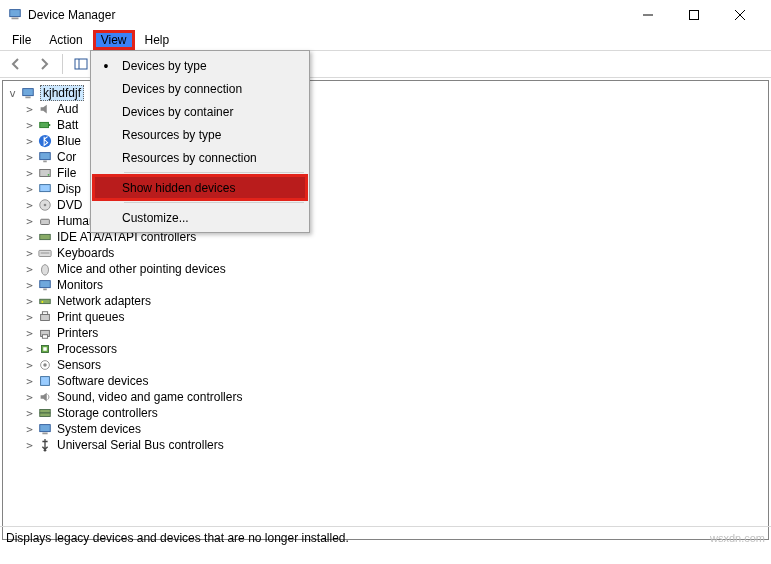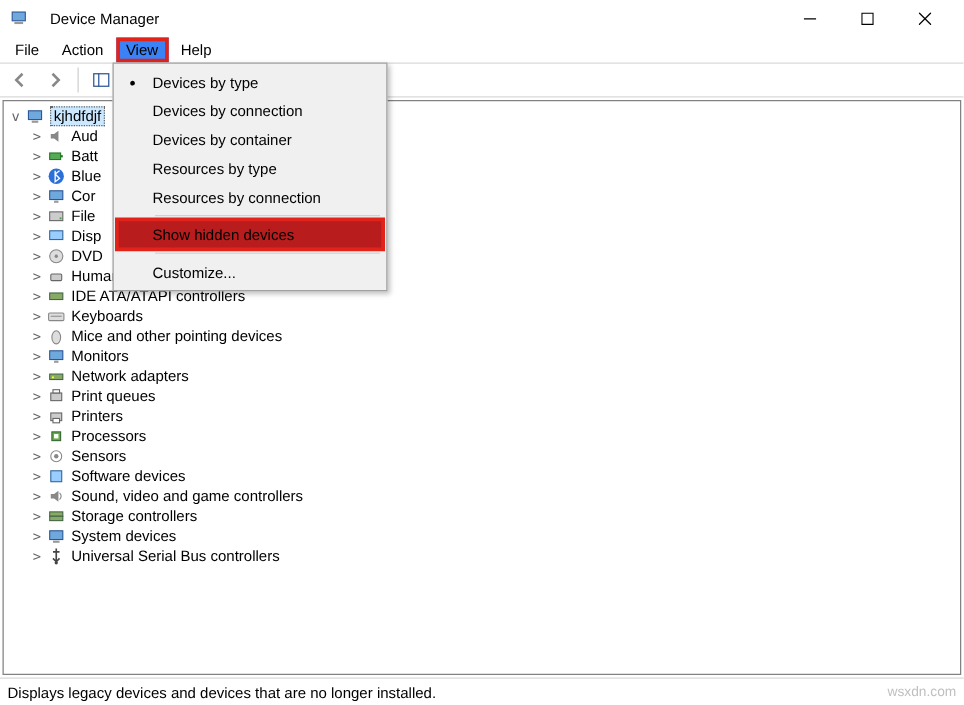--- a/index.html
+++ b/index.html
@@ -1,18 +1,18 @@
 <!DOCTYPE html>
 <html><head>
 <meta charset="utf-8">
 <style>
 * { box-sizing: border-box; font-family: "Segoe UI", Tahoma, sans-serif; font-size: 12px; }
 body { margin: 0; background: #fff; width: 771px; height: 564px; overflow: hidden; position: relative; }
 .titlebar { height: 30px; display: flex; align-items: center; padding: 0 8px; justify-content: space-between; }
-.titlebar-left { display: flex; align-items: center; gap: 18px; }
+.titlebar-left { display: flex; align-items: center; gap: 6px; }
 .titlebar-icon svg { width: 14px; height: 14px; }
 .caption-btns { display: flex; }
 .caption-btn { width: 46px; height: 30px; display: flex; align-items: center; justify-content: center; }
 .caption-btn svg { width: 10px; height: 10px; stroke: #000; stroke-width: 1; fill: none; }
 .menubar { height: 20px; display: flex; align-items: center; padding: 0 4px; gap: 2px; }
 .menu-item { padding: 2px 8px; cursor: default; }
 .menu-item.hl { border: 3px solid #e2231a; padding: 0 5px; background: #3b82f6; }
 .toolbar { height: 28px; border-top: 1px solid #d9d9d9; border-bottom: 1px solid #d9d9d9; display: flex; align-items: center; padding: 0 4px; gap: 4px; }
 .tool-btn { width: 24px; height: 22px; display: flex; align-items: center; justify-content: center; border: 1px solid transparent; }
 .tool-sep { width: 1px; height: 20px; background: #d0d0d0; margin: 0 2px; }
@@ -25,21 +25,21 @@
 .tree-row.root { padding-left: 0; }
 .tree-row.child { padding-left: 17px; }
 .root-selected { background: #cce8ff; border: 1px dotted #666; padding: 0 2px; }
 .dropdown { position: absolute; top: 50px; left: 90px; width: 220px; background: #f0f0f0; border: 1px solid #a0a0a0; box-shadow: 2px 2px 4px rgba(0,0,0,0.25); padding: 3px; z-index: 10; }
 .dd-item { display: flex; align-items: center; height: 23px; padding: 0 8px 0 0; }
 .dd-check { width: 24px; display: flex; justify-content: center; font-size: 14px; }
 .dd-label { flex: 1; padding-left: 4px; }
 .dd-sep { height: 1px; background: #d0d0d0; margin: 3px 2px 3px 30px; }
 .dd-item.hl { background: #b91c1c; }
 .dd-item.hl-box { outline: 3px solid #e2231a; outline-offset: -1px; }
-.statusbar { position: absolute; bottom: 0; left: 0; right: 0; height: 22px; border-top: 1px solid #d9d9d9; display: flex; align-items: center; padding: 0 6px; font-size: 11px; justify-content: space-between; }
+.statusbar { position: absolute; bottom: 16px; left: 0; right: 0; height: 22px; border-top: 1px solid #d9d9d9; display: flex; align-items: center; padding: 0 6px; font-size: 11px; justify-content: space-between; }
 .watermark { color: #bfbfbf; font-size: 11px; }
 </style>
 </head>
 <body>
 
 <div class="titlebar">
   <div class="titlebar-left">
     <span class="titlebar-icon">
       <svg viewBox="0 0 16 16">
           <rect x="2" y="3" width="12" height="8" fill="#6fa8dc" stroke="#2b5797"></rect>

